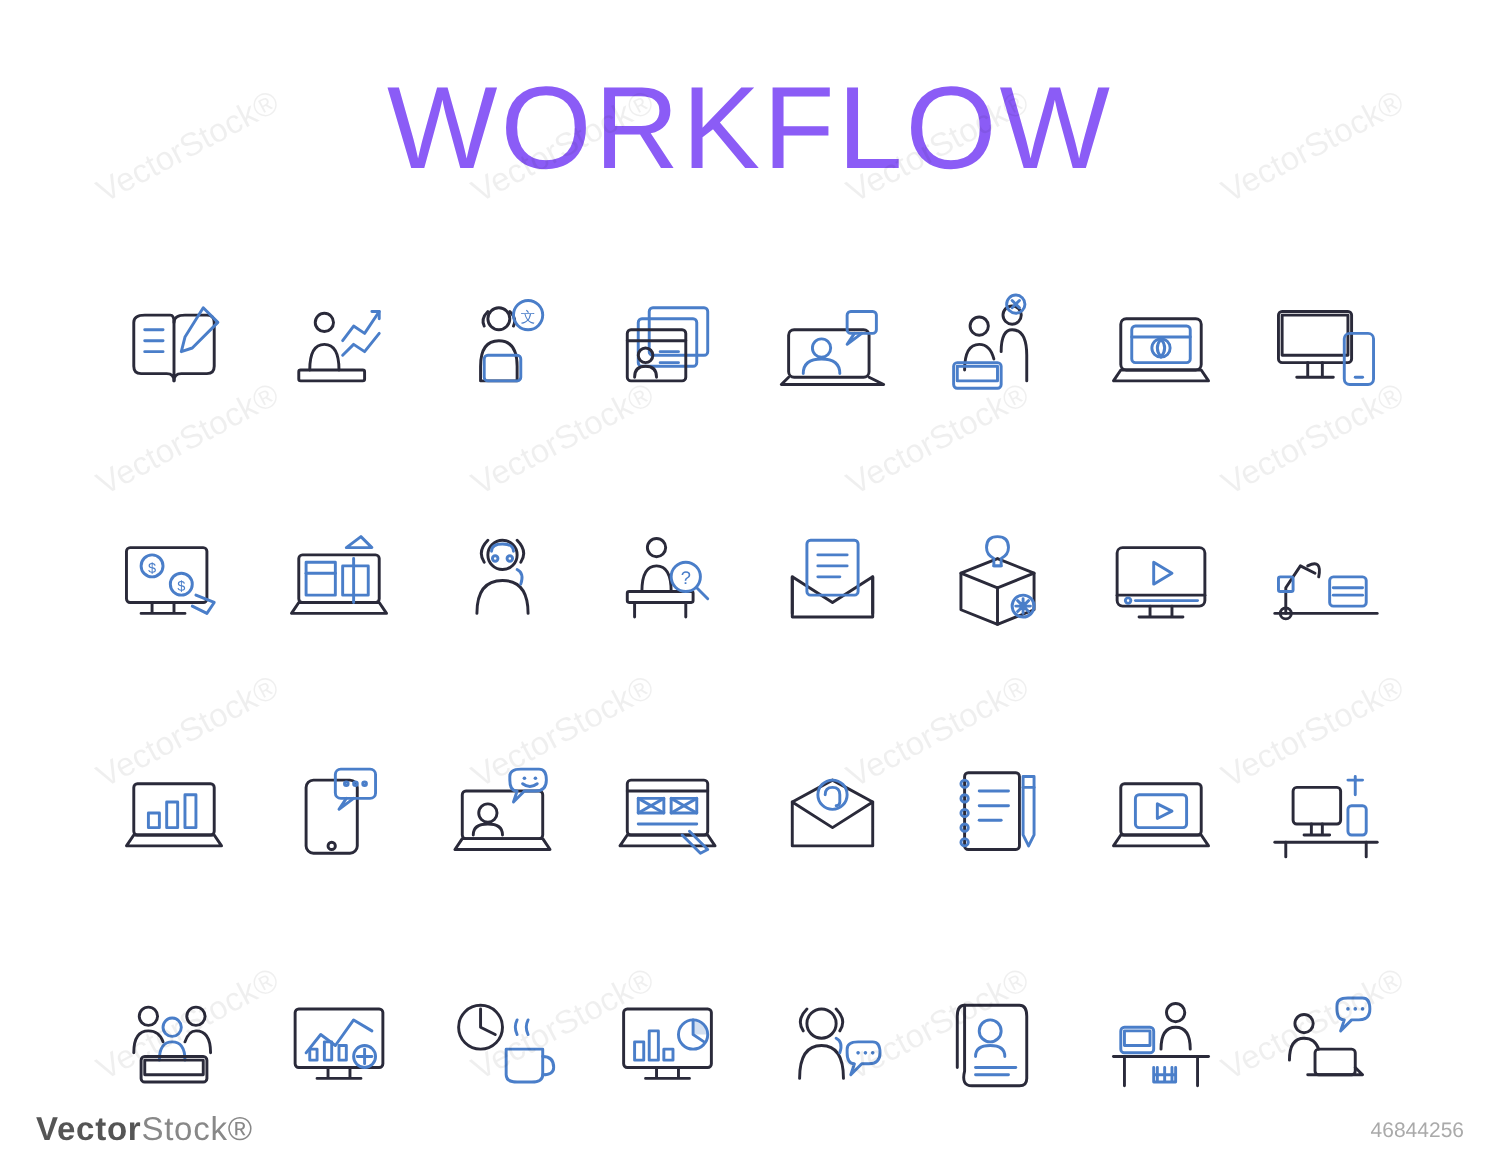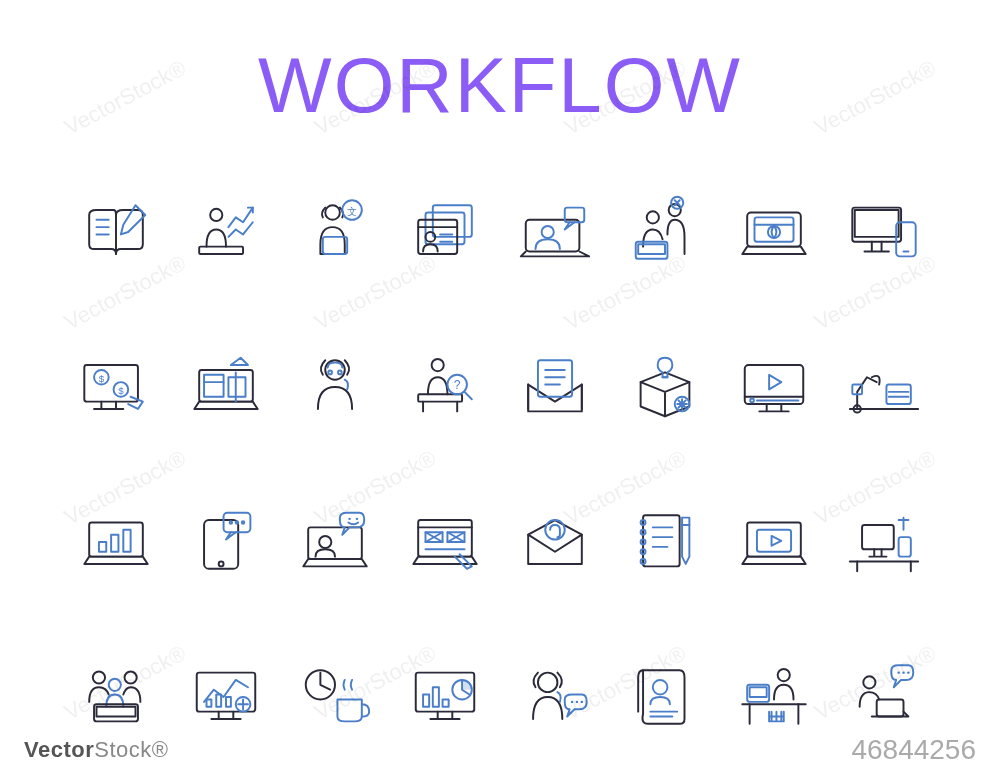--- a/index.html
+++ b/index.html
@@ -74,21 +74,21 @@
     bottom: 14px;
     left: 24px;
     right: 24px;
     display: flex;
     justify-content: space-between;
     align-items: center;
     font-family: Arial, sans-serif;
   }
   .brand { font-size: 22px; color: #888; letter-spacing: .5px; }
   .brand b { color: #555; font-weight: 600; text-align: right; }
-  .imgid { font-size: 28px; color: #aaa; }
+  .imgid { font-size: 14px; color: #aaa; }
 </style>
 </head>
 <body>
 
 <div class="watermark-grid">
   <span>VectorStock®</span>
     <span>VectorStock®</span>
     <span>VectorStock®</span>
     <span>VectorStock®</span>
   <span>VectorStock®</span>

